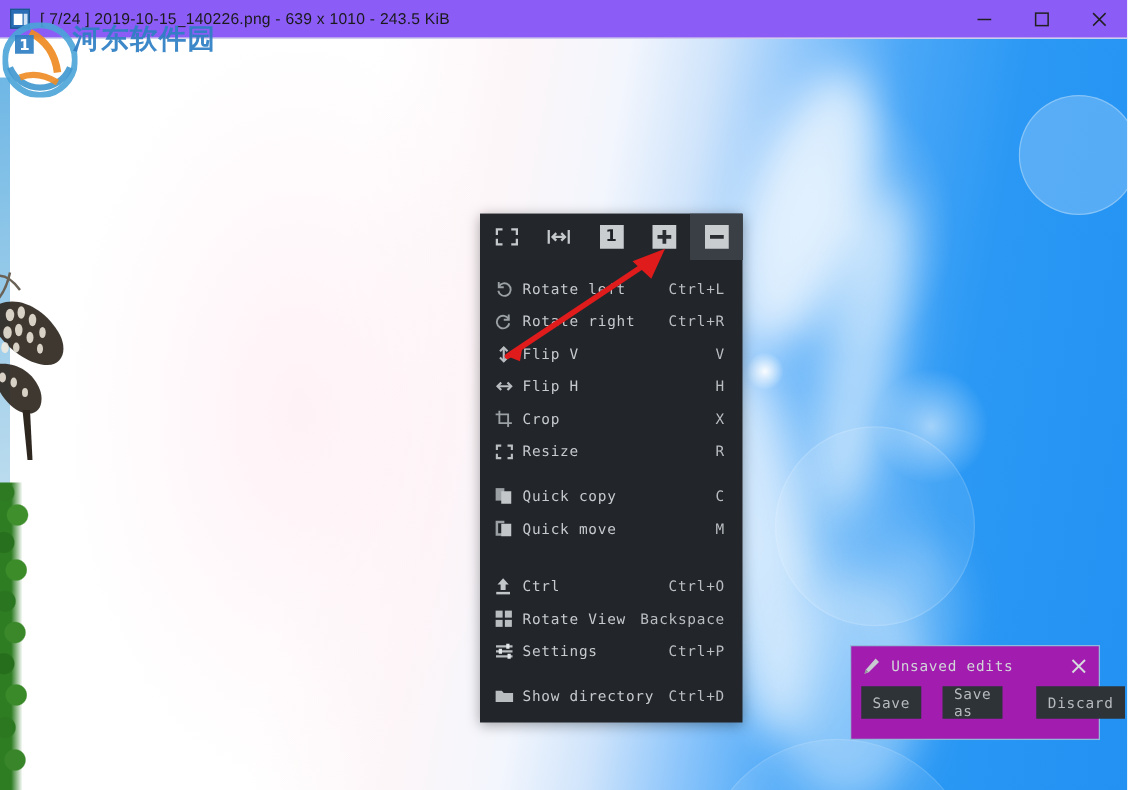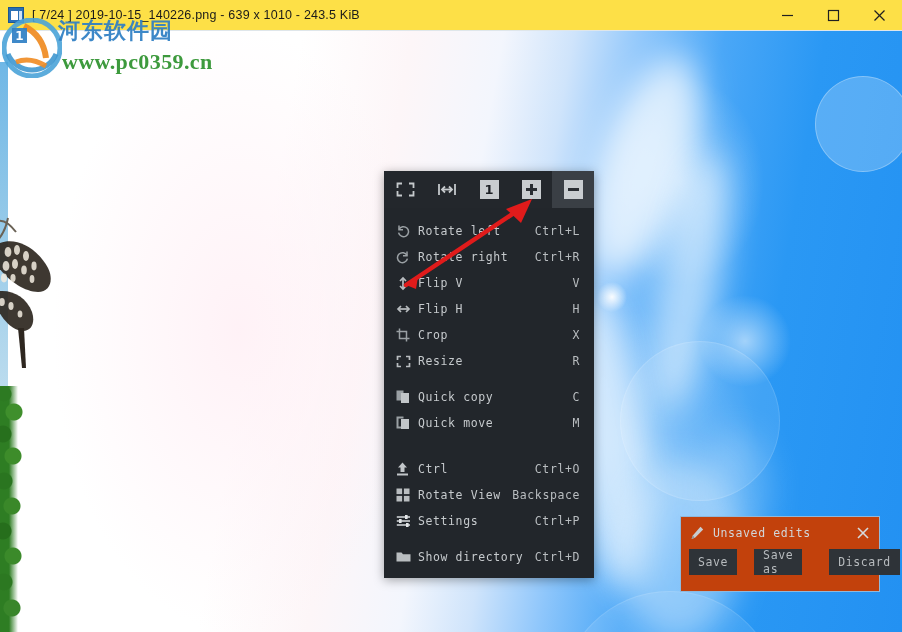--- a/index.html
+++ b/index.html
@@ -9,21 +9,21 @@
     background: #fff;
   }
   #app {
     position: relative; width: 902px; height: 632px; overflow: hidden;
     background: #ffffff;
   }
 
   
   #titlebar {
     position: absolute; left: 0; top: 0; width: 902px; height: 31px;
-    background: #fde047;
+    background: #8b5cf6;
     border-bottom: 1px solid #dfe6ea;
     display: flex; align-items: center;
     z-index: 40;
   }
   #app-icon {
     width: 16px; height: 16px; margin-left: 8px; margin-right: 8px;
     position: relative; flex: 0 0 auto;
     background: #2a6fb5;
     border: 1px solid #1d5791;
   }
@@ -161,21 +161,21 @@
   .mrow .ml { flex: 1 1 auto; letter-spacing: 0.6px; }
   .mrow .mk { flex: 0 0 auto; color: #b9bdc0; letter-spacing: 0.6px; }
   .mgap { height: 10px; }
 
   
   #arrow { position: absolute; left: 380px; top: 185px; width: 170px; height: 115px; z-index: 35; pointer-events: none; }
 
   
   #dialog {
     position: absolute; left: 680px; top: 516px; width: 200px; height: 76px;
-    background: #c2410c; border: 1px solid #8fb9dd;
+    background: #a21caf; border: 1px solid #8fb9dd;
     z-index: 30;
     font-family: "DejaVu Sans Mono", "Liberation Mono", monospace;
   }
   #dlg-head { height: 32px; display: flex; align-items: center; padding: 0 6px 0 9px; }
   #dlg-pencil { width: 16px; flex: 0 0 16px; display: flex; align-items: center; }
   #dlg-title { flex: 1 1 auto; font-size: 11.5px; color: #d2d6d9; letter-spacing: 0.6px; margin-left: 7px; }
   #dlg-close { width: 20px; height: 20px; display: flex; align-items: center; justify-content: center; }
   #dlg-btns { display: flex; gap: 17px; padding: 0 8px; }
   .dbtn {
     height: 26px; background: #2e3338; color: #b7bbbe;
@@ -232,21 +232,20 @@
   <div id="watermark">
     <svg id="wm-logo" viewBox="0 0 60 60">
       <circle cx="30" cy="30" r="28" fill="none" stroke="#4aa3d8" stroke-width="5" opacity="0.9"></circle>
       <path d="M6 36 A26 26 0 0 0 54 36" fill="none" stroke="#3f97cf" stroke-width="5" opacity="0.9"></path>
       <path d="M22 8 C34 14 42 24 44 40" fill="none" stroke="#ef8b22" stroke-width="6" opacity="0.92"></path>
       <path d="M14 44 C24 40 34 42 44 48" fill="none" stroke="#ef8b22" stroke-width="5" opacity="0.9"></path>
       <rect x="10" y="10" width="15" height="15" fill="#2f7fc4" opacity="0.92"></rect>
       <text x="17.5" y="22" font-family="DejaVu Sans, sans-serif" font-size="12" font-weight="bold" fill="#ffffff" text-anchor="middle">1</text>
     </svg>
     <div id="wm-cn">河东软件园</div>
-    <div id="wm-url">www.pc0359.cn</div>
   </div>
 
   <div id="titlebar">
     <div id="app-icon"></div>
     <div id="title-text">[ 7/24 ]  2019-10-15_140226.png  -  639 x 1010  -  243.5 KiB</div>
     <div id="win-controls">
       <div class="wbtn">
         <svg width="13" height="13" viewBox="0 0 13 13">
             <line x1="1" y1="6.5" x2="12" y2="6.5" stroke="#202020" stroke-width="1.2"></line>
           </svg>

